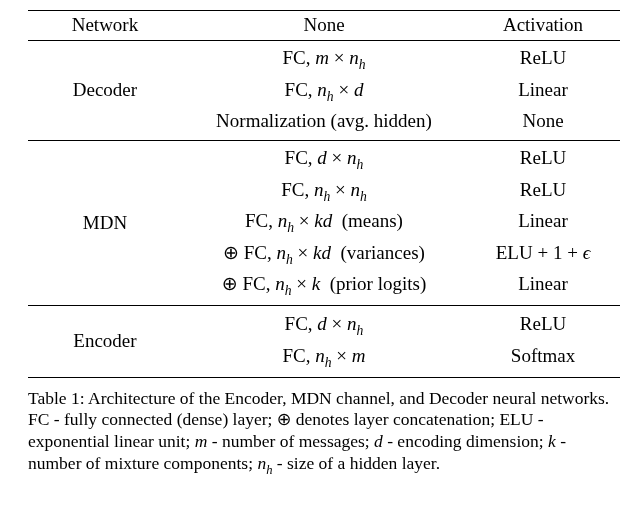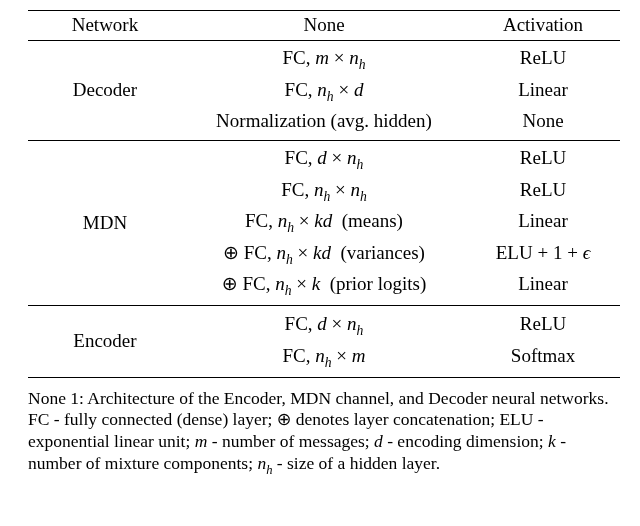--- a/index.html
+++ b/index.html
@@ -126,15 +126,15 @@
         <td>FC, <span class="ital">n<span class="sub">h</span></span> × <span class="ital">m</span></td>
         <td>Softmax</td>
       </tr>
       <tr class="spacer">
         <td colspan="3" class="rule-bottom"></td>
       </tr>
     </tbody>
 </table>
 
 <p class="caption">
-  <span class="label">None 1:</span>
+  <span class="label">Table 1:</span>
   <span> Architecture of the Encoder, MDN channel, and Decoder neural networks. FC - fully connected (dense) layer; ⊕ denotes layer concatenation; ELU - exponential linear unit; <span class="ital">m</span> - number of messages; <span class="ital">d</span> - encoding dimension; <span class="ital">k</span> - number of mixture components; <span class="ital">n<span class="sub">h</span></span> - size of a hidden layer.</span>
 </p>
 
 </body></html>

